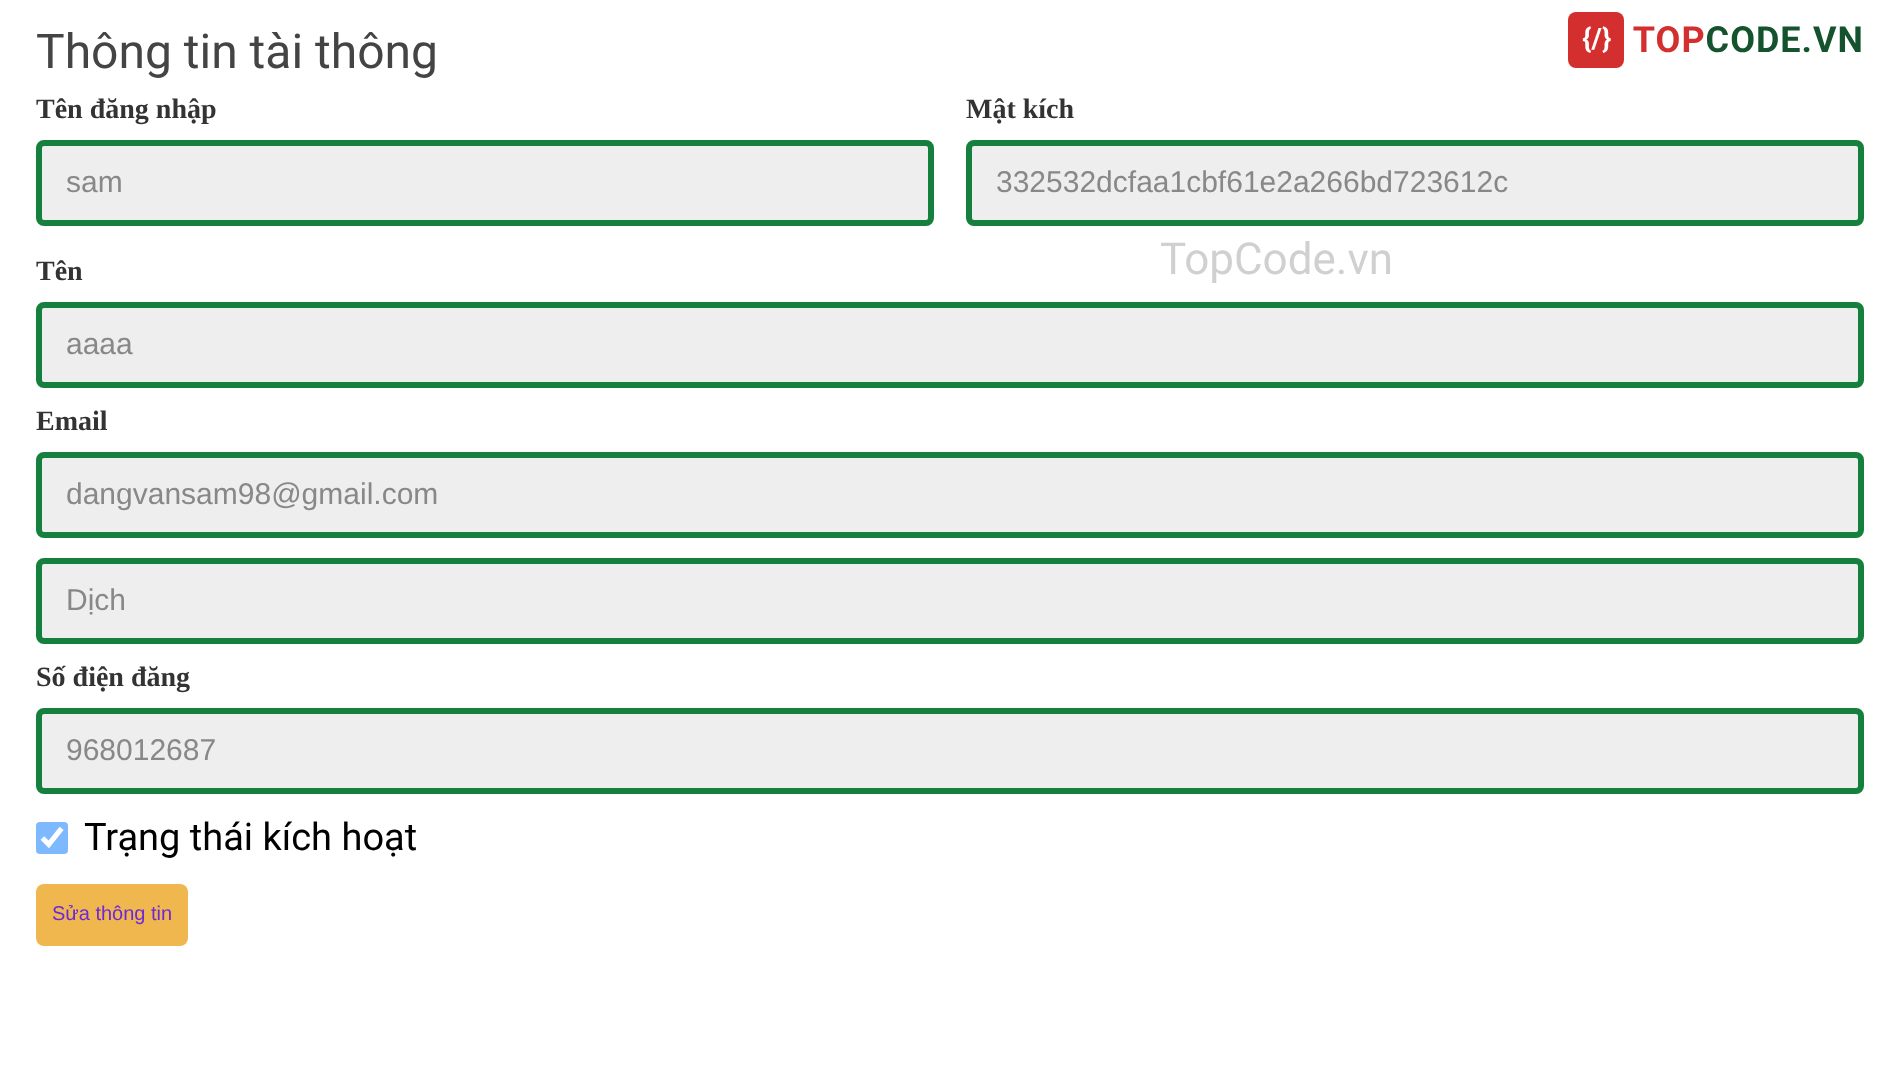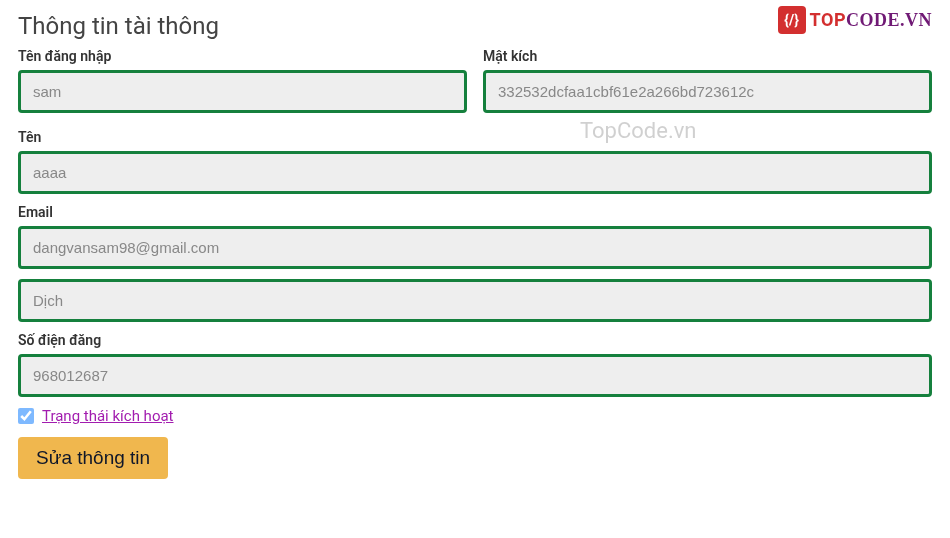--- a/index.html
+++ b/index.html
@@ -31,20 +31,21 @@
     }
     .form-group {
       margin-bottom: 10px;
     }
     .form-label {
       display: block;
       font-size: 14px;
       font-weight: 600;
       color: #333;
       margin-bottom: 6px;
+      font-family: Liberation Serif, serif;
     }
     .form-input {
       width: 100%;
       padding: 10px 12px;
       font-size: 15px;
       color: #888;
       background: #eeeeee;
       border: 3px solid #15803d;
       border-radius: 4px;
       outline: none;
@@ -55,29 +56,28 @@
       gap: 8px;
       margin-bottom: 12px;
       margin-top: 4px;
     }
     .checkbox-row input[type="checkbox"] {
       width: 16px;
       height: 16px;
       opacity: 0.5;
     }
     .checkbox-row label {
-      font-size: 15px;
-      color: #a21caf;
-      text-decoration: underline;
+      font-size: 19px;
+      color: #000000;
     }
     .submit-btn {
-      padding: 10px 18px;
-      font-size: 19px;
+      padding: 10px 8px;
+      font-size: 10px;
       background: #f0b74e;
-      color: #0f172a;
+      color: #6d28d9;
       border: none;
       border-radius: 4px;
       cursor: pointer;
     }
     .logo {
       position: absolute;
       top: 6px;
       right: 18px;
       display: flex;
       align-items: center;
@@ -97,22 +97,21 @@
     }
     .logo-text {
       font-size: 18px;
       font-weight: 700;
       letter-spacing: 0.5px;
     }
     .logo-text-top {
       color: #d32f2f;
     }
     .logo-text-code {
-      color: #701a75;
-      font-family: Liberation Serif, serif;
+      color: #14532d;
     }
     .watermark {
       position: absolute;
       pointer-events: none;
       color: rgba(150,150,150,0.45);
       font-size: 22px;
       font-weight: 400;
       user-select: none;
     }
     .watermark.w1 {

